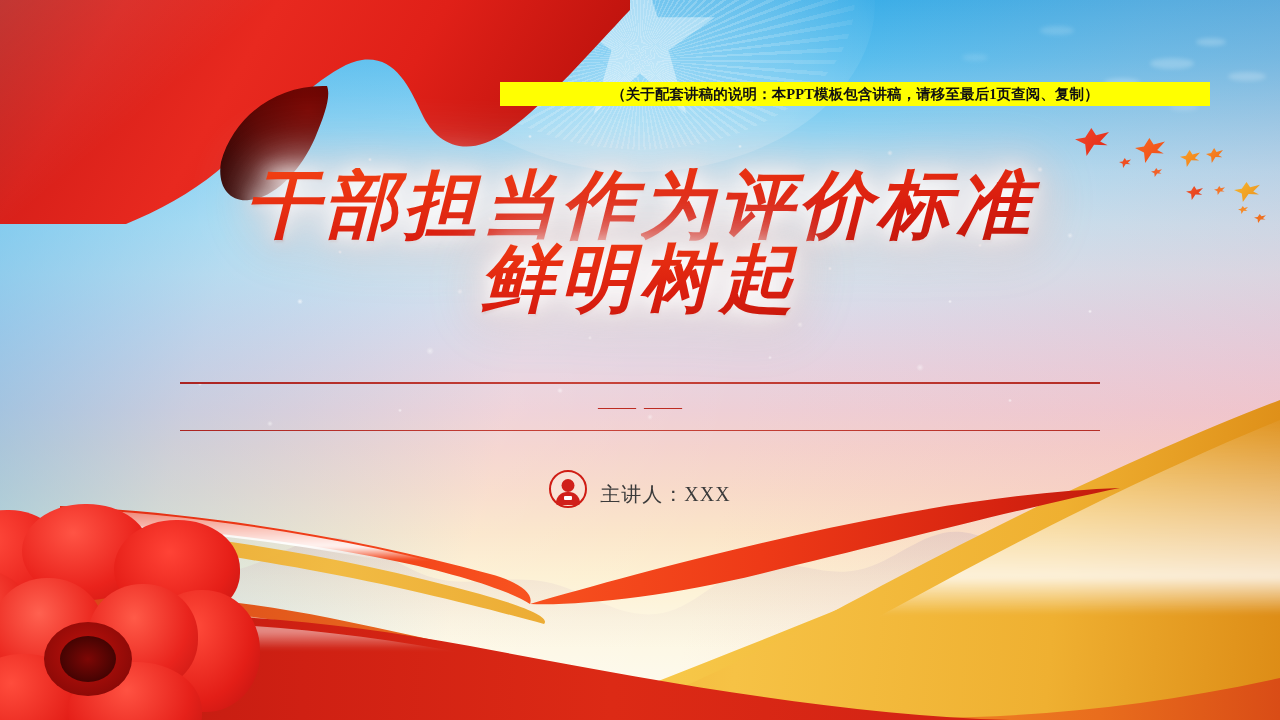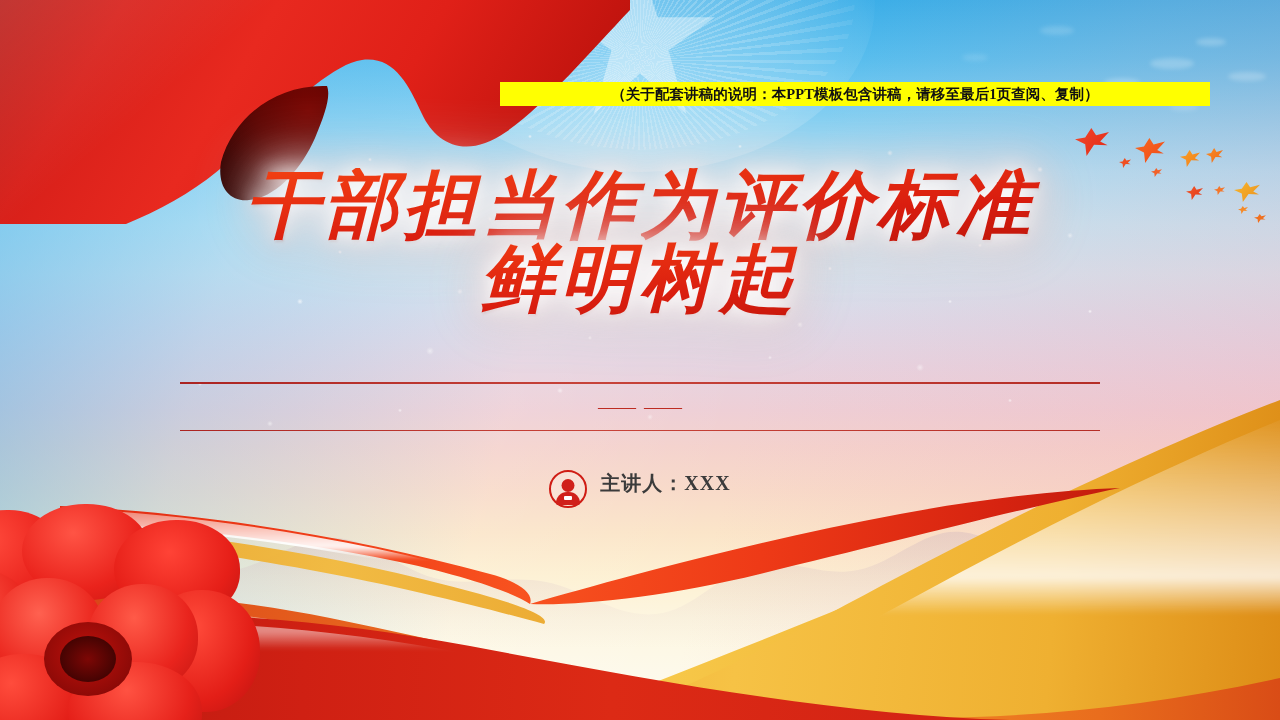--- a/index.html
+++ b/index.html
@@ -276,21 +276,21 @@
     white-space:nowrap;
   }
   .sub-dash{ letter-spacing:0; padding:0 4px; }
 
   
   .meta{
     position:absolute; left:0; top:470px; width:1280px;
     display:flex; justify-content:center; align-items:center;
     gap:54px;
   }
-  .meta-item{ display:flex; align-items:flex-start; gap:13px;font-weight:bold; }
+  .meta-item{ display:flex; align-items:flex-end; gap:13px; }
   .meta-ico{
     width:38px; height:38px; border-radius:50%;
     border:2px solid #cf1c14;
     position:relative; flex:0 0 auto;
     background:rgba(255,255,255,.18);
   }
   .meta-txt{
     font-family:"Liberation Serif", serif;
     font-size:20px; color:#3b3b3b;
     letter-spacing:1px; white-space:nowrap;

